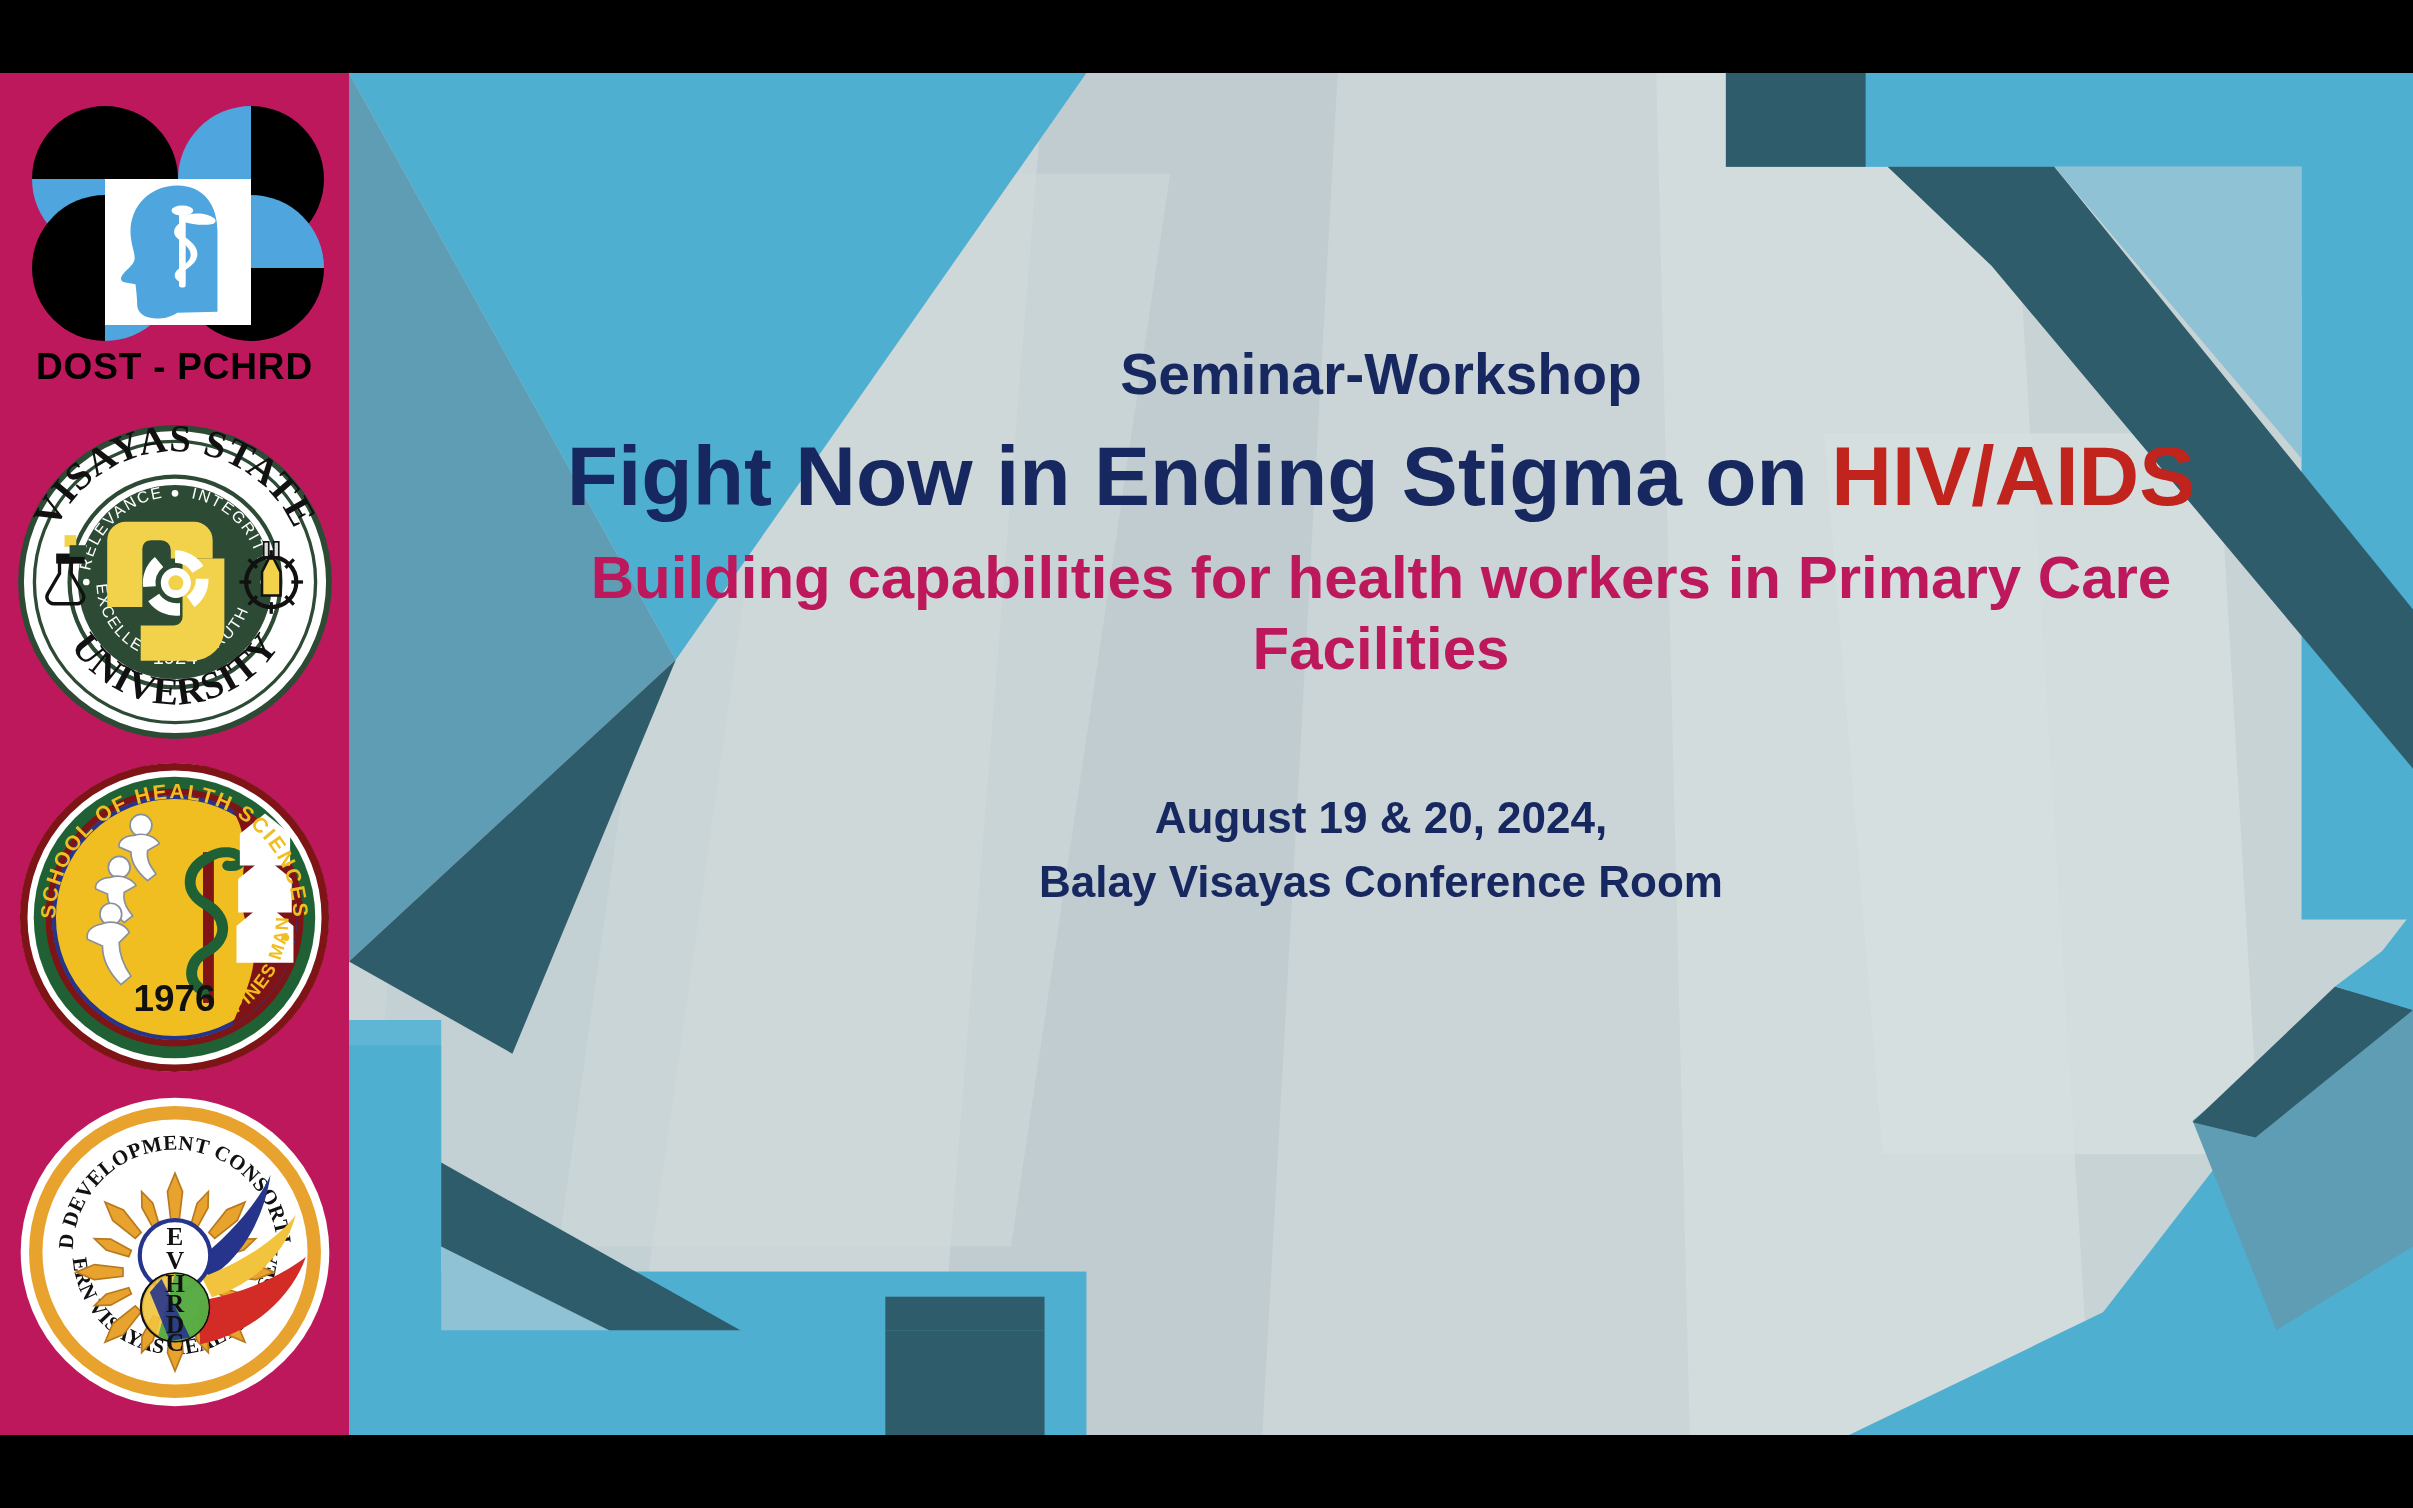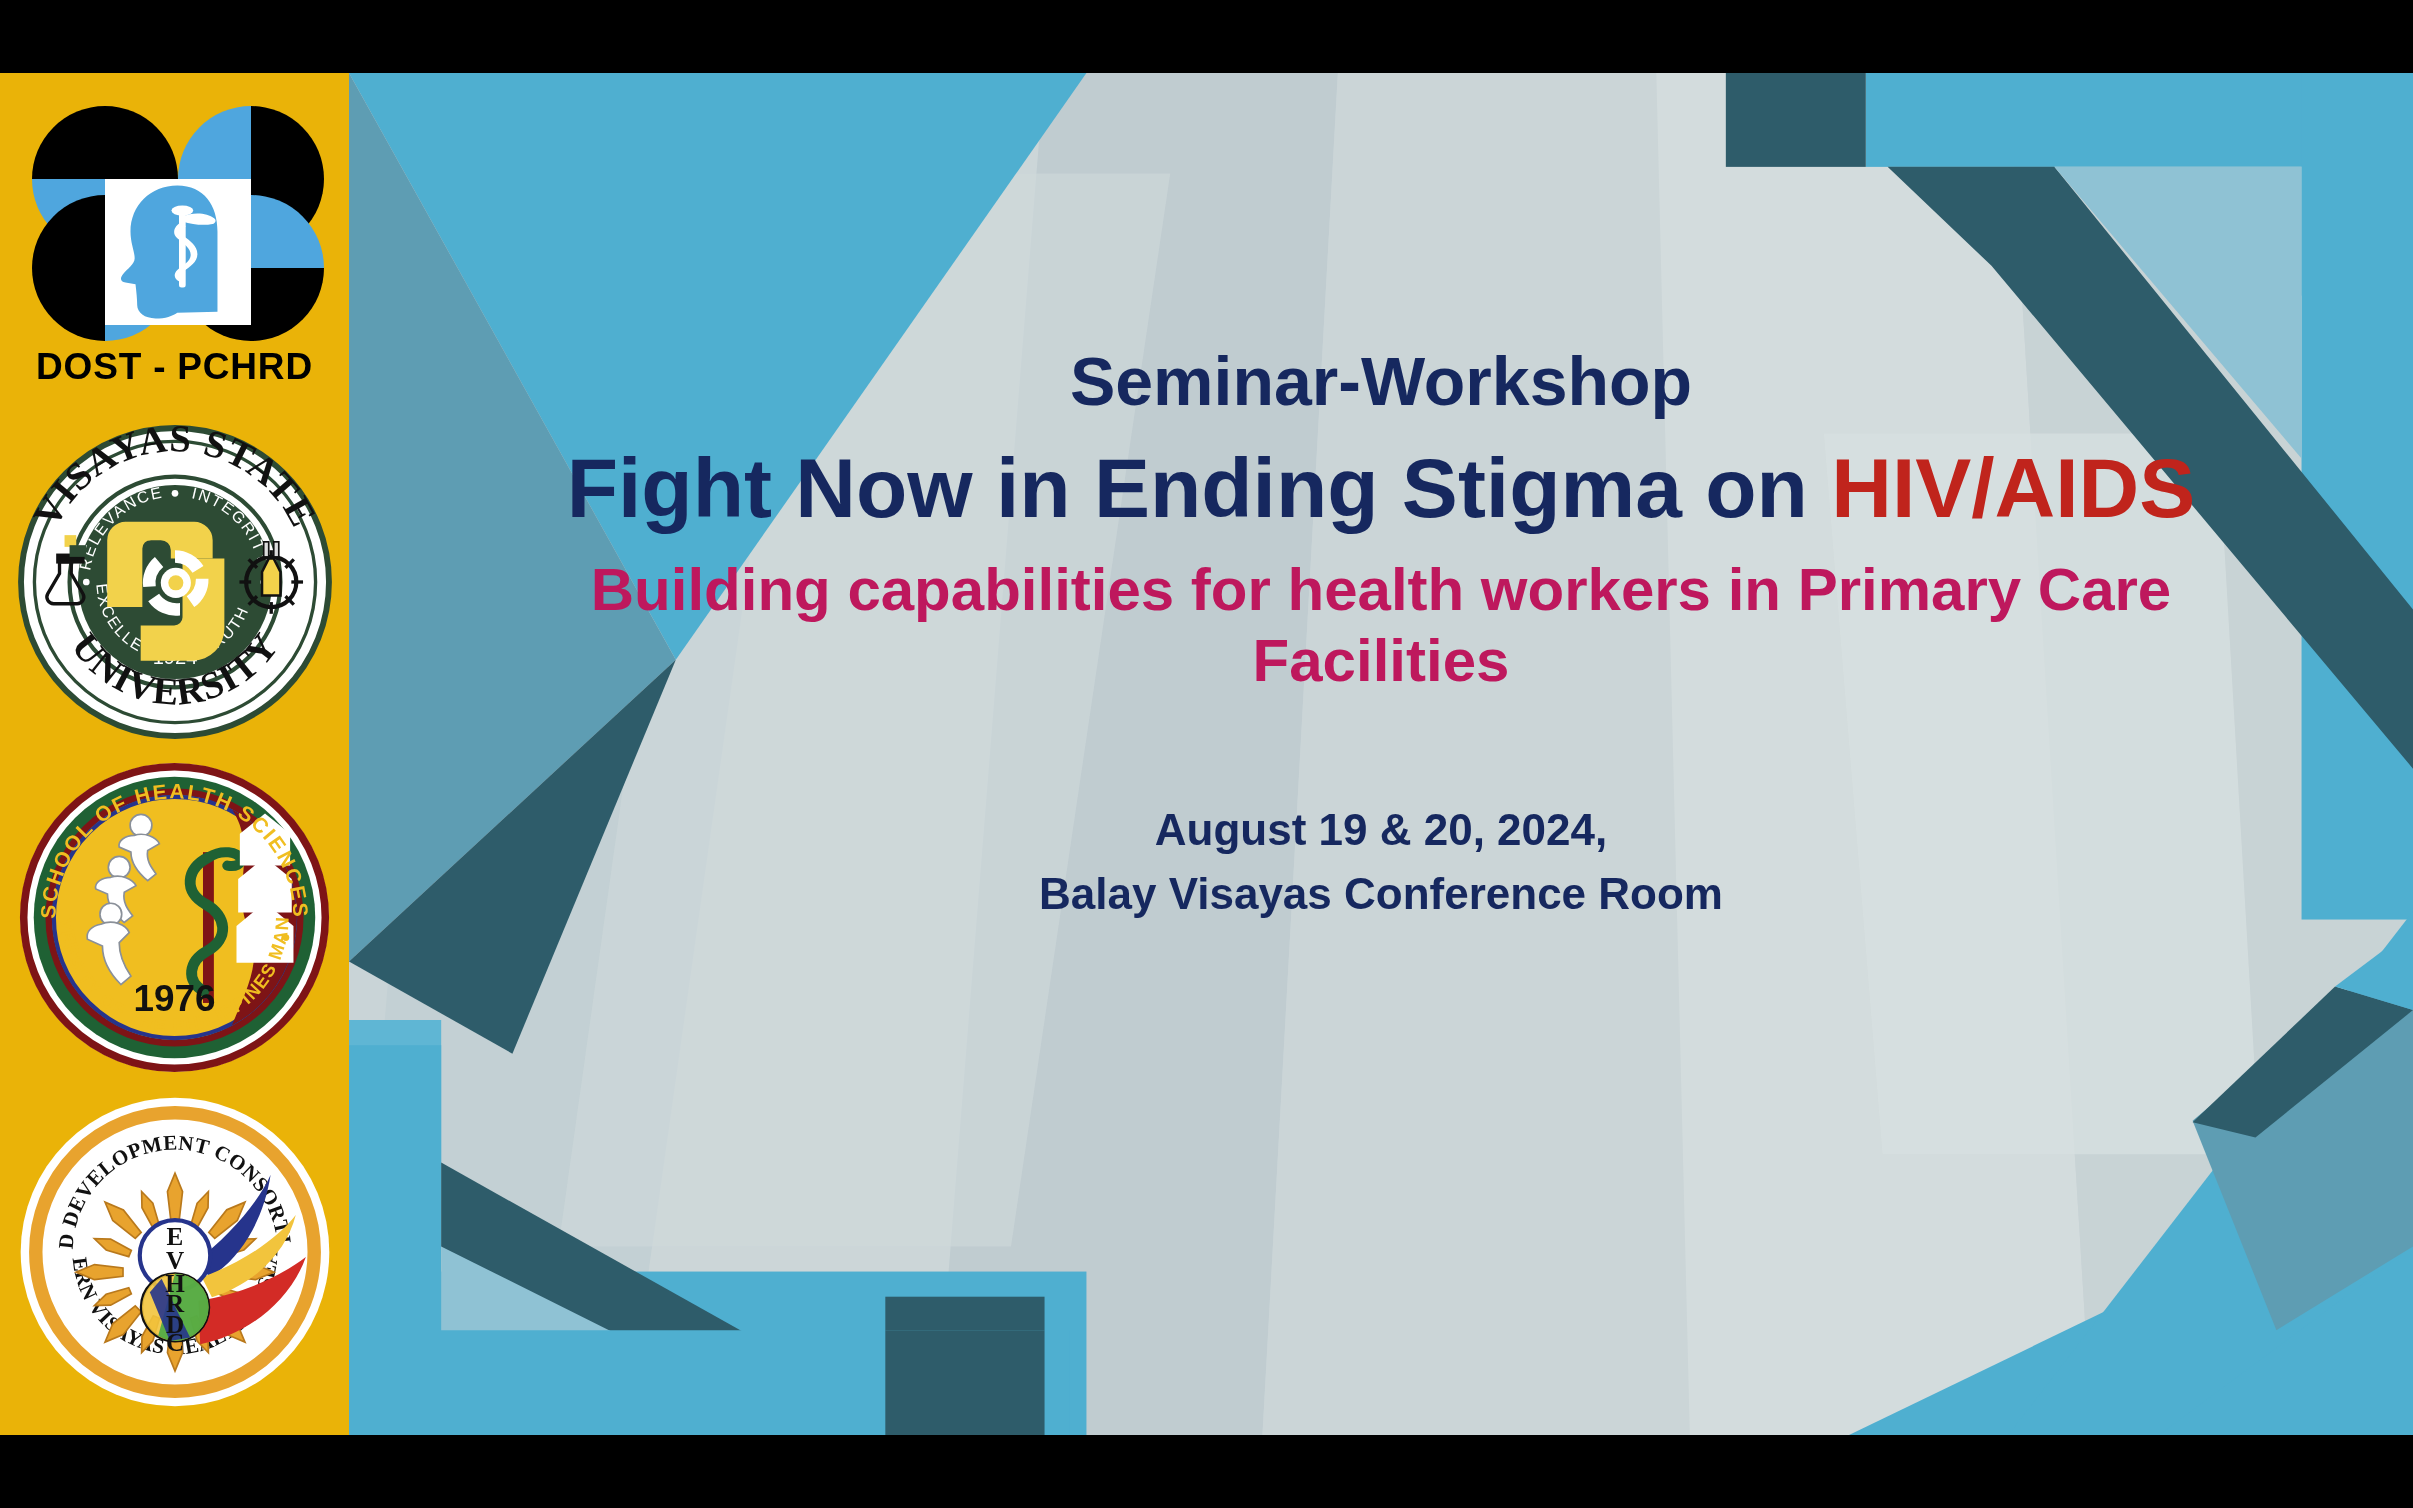--- a/index.html
+++ b/index.html
@@ -32,21 +32,21 @@
     background: #ffffff;
     overflow: hidden;
     display: flex;
   }
 
   
   #logo-sidebar {
     position: relative;
     width: 349px;
     height: 100%;
-    background: #eab308;
+    background: #be185d;
     flex: 0 0 349px;
     display: flex;
     flex-direction: column;
     align-items: center;
   }
 
   .logo-slot {
     position: relative;
     width: 335px;
     display: flex;
@@ -120,21 +120,21 @@
     box-sizing: border-box;
   }
 
   .t-line {
     font-family: "Liberation Sans", sans-serif;
     font-weight: bold;
     color: #16285f;
     line-height: 1.12;
     white-space: nowrap;
   }
-  #title-main   { font-size: 68px; margin-top: 270px; }
+  #title-main   { font-size: 57px; margin-top: 270px; }
   #title-sub    { font-size: 84px; margin-top: 22px; }
   #title-sub .accent { color: #c0241c; }
   #subtitle-wrap {
     margin-top: 20px;
     font-size: 60px;
     font-weight: bold;
     color: #be185d;
     line-height: 1.18;
     max-width: 1785px;
     margin-left: auto;

